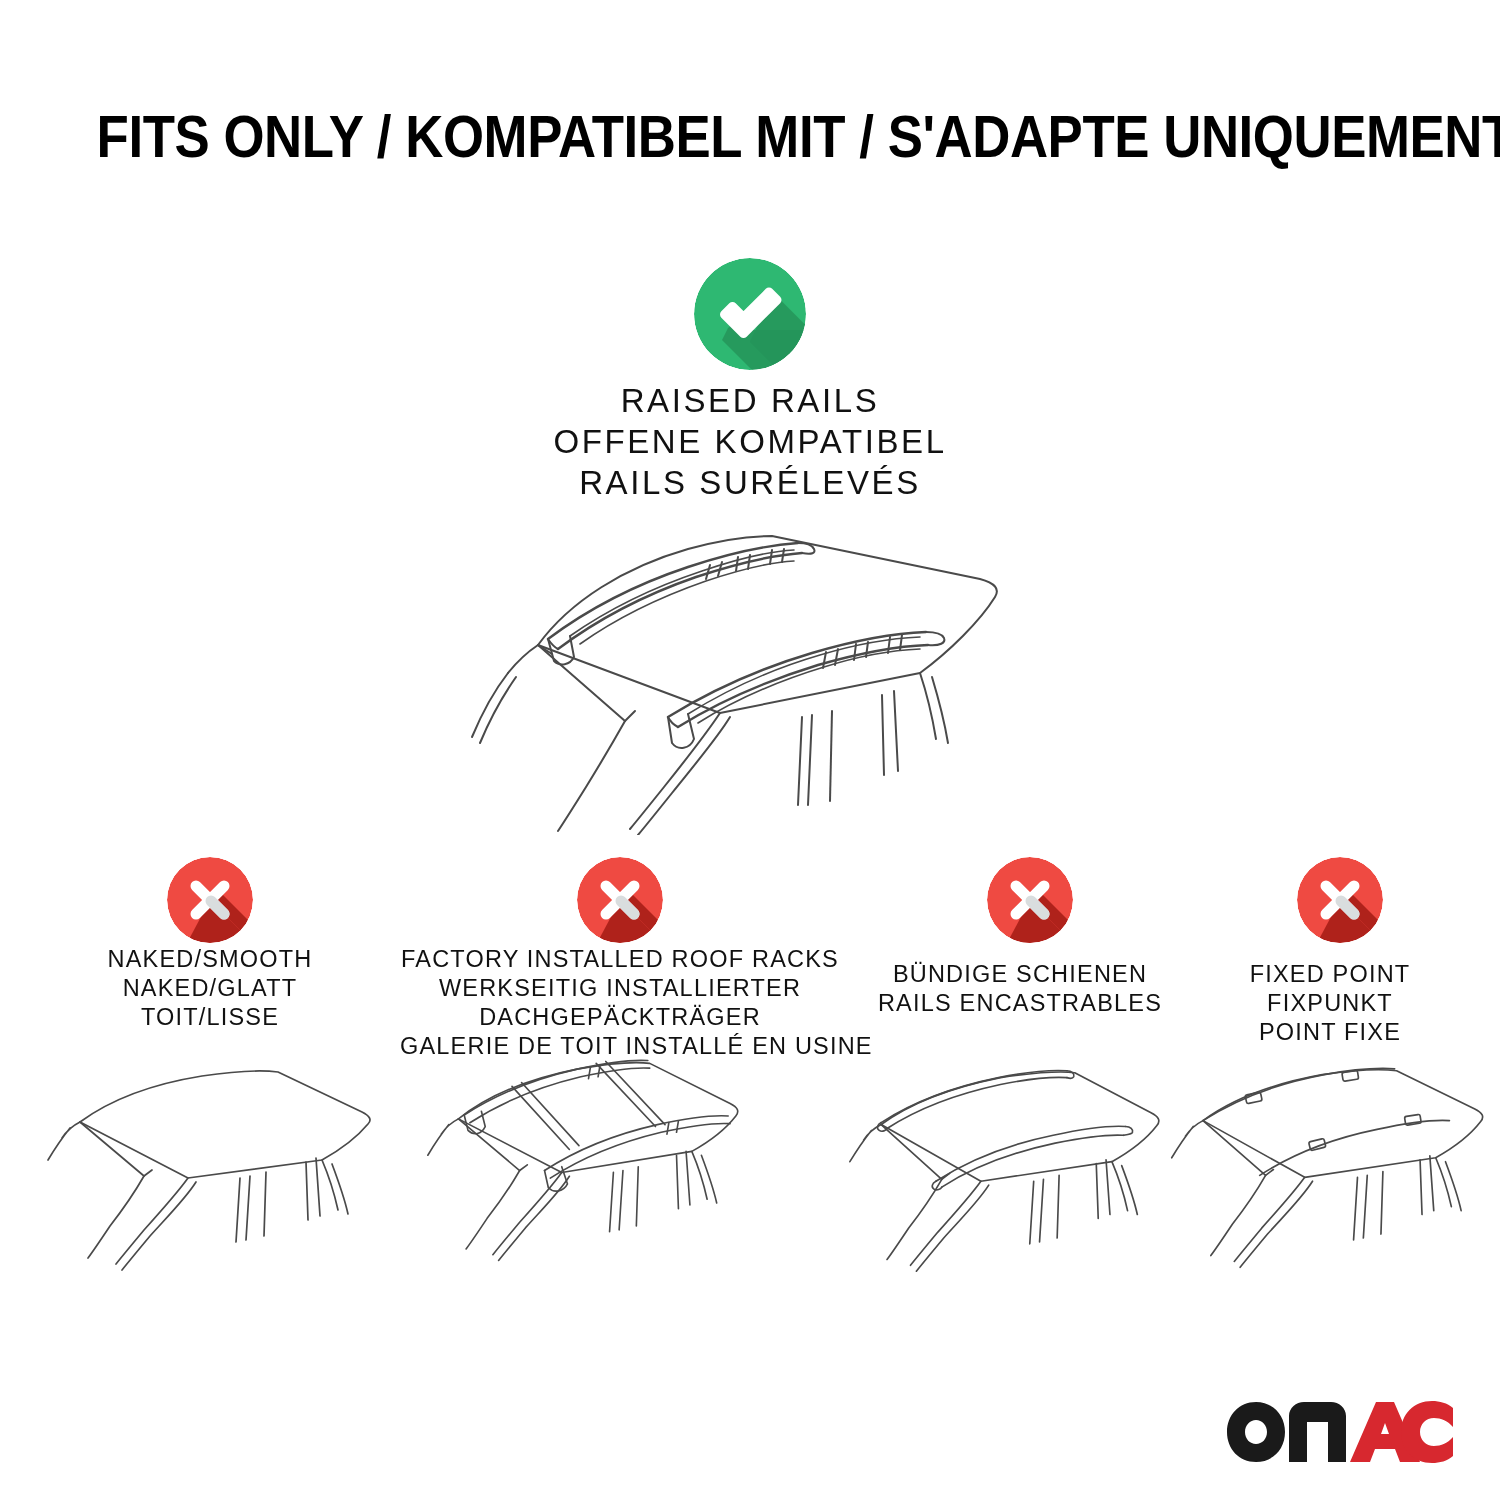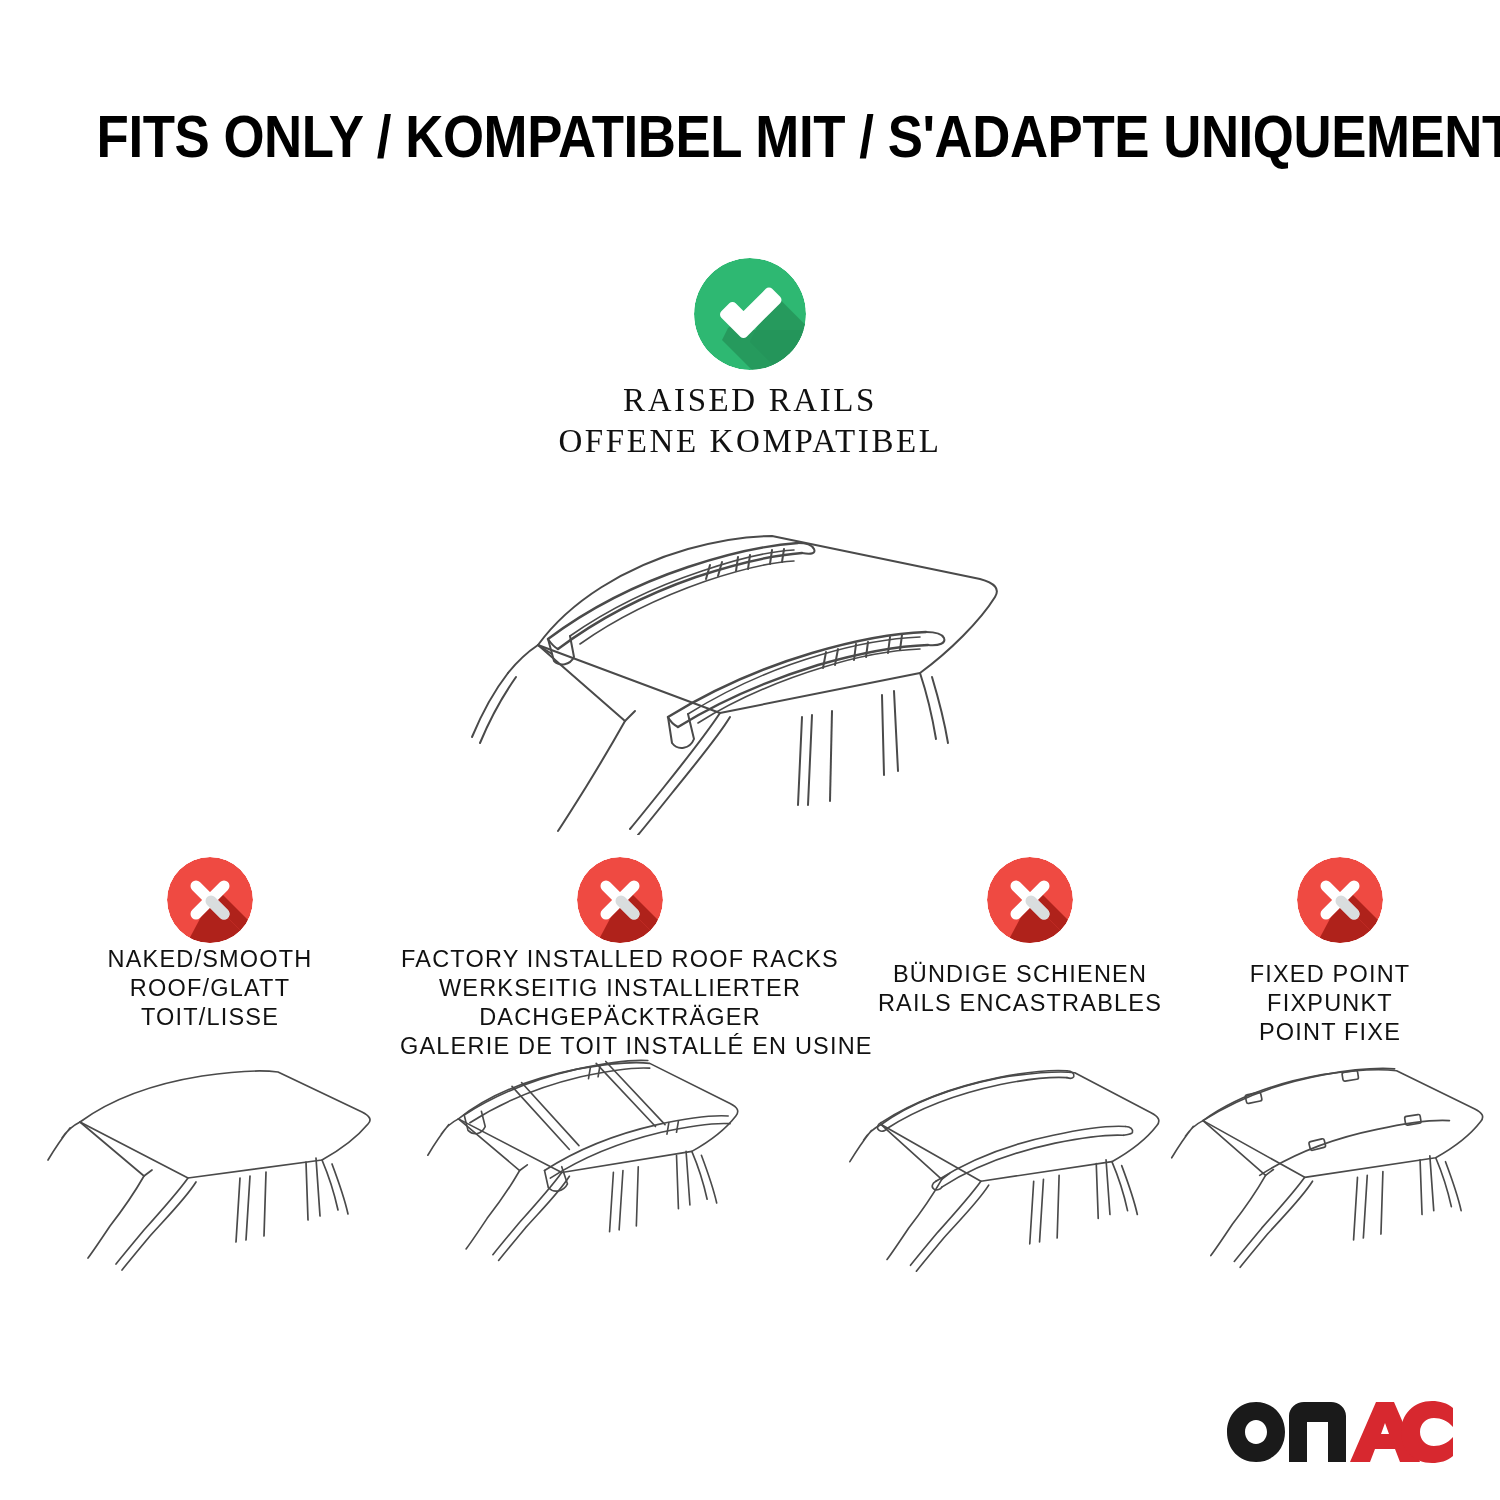--- a/index.html
+++ b/index.html
@@ -44,21 +44,21 @@
     overflow: hidden;
   }
   .status-icon svg { display: block; width: 100%; height: 100%; }
   .approved-icon {
     width: 112px;
     height: 112px;
     left: 694px;
     top: 258px;
   }
   .caption {
-    font-family: Liberation Serif, serif;
+    font-family: Liberation Sans, sans-serif;
     font-weight: 300;
     color: #111111;
     letter-spacing: 2.6px;
     white-space: nowrap;
   }
   .caption-top {
     position: absolute;
     left: 350px;
     top: 380px;
     width: 800px;
@@ -151,20 +151,21 @@
       <path d="M78.5 34 L112 67.5 L112 112 L84 112 L56 84 Z" fill="#249459" opacity="0.85"></path>
 
       <path d="M30.5 56.5 L38.5 48.5 L49.5 59.5 L75 34 L83 42 L49.5 75.5 Z" fill="#FFFFFF" stroke="#FFFFFF" stroke-width="9" stroke-linejoin="round" stroke-linecap="round"></path>
     </g>
   </svg>
 </div>
 
 <div class="caption caption-top">
   <div>RAISED RAILS</div>
   <div>OFFENE KOMPATIBEL</div>
+  <div>RAILS SURÉLEVÉS</div>
 </div>
 
 <div class="hero-illustration">
   <svg viewBox="0 0 670 330" xmlns="http://www.w3.org/2000/svg" fill="none" stroke="#4A4A4A" stroke-width="2" stroke-linecap="round" stroke-linejoin="round">
 
     <path d="M118 140 C150 96 205 62 268 44 C300 35 330 31 352 31 L560 74 C575 78 580 84 575 92
              C560 116 530 146 500 168 L300 208 Z" fill="#ffffff"></path>
 
     <path d="M118 140 C106 148 96 158 88 168 M118 140 L132 149"></path>
     <path d="M88 168 C74 186 62 208 52 232"></path>
@@ -227,21 +228,21 @@
       <g stroke-linecap="round" stroke-width="11">
         <line x1="29" y1="29" x2="57" y2="57" stroke="#FFFFFF"></line>
         <line x1="57" y1="29" x2="29" y2="57" stroke="#FFFFFF"></line>
         <line x1="44" y1="44" x2="57" y2="57" stroke="#D9DDDE"></line>
       </g>
     </g>
   </svg>
 </div>
 <div class="col-caption" id="col1-caption">
   <div>NAKED/SMOOTH</div>
-  <div>ROOF/GLATT</div>
+  <div>NAKED/GLATT</div>
   <div>TOIT/LISSE</div>
 </div>
 <div class="col-art" id="col1-art">
   <svg viewBox="0 0 360 220" xmlns="http://www.w3.org/2000/svg" fill="none" stroke="#4A4A4A" stroke-width="1.7" stroke-linecap="round" stroke-linejoin="round">
     <path d="M40 62 C70 40 112 24 162 16 C196 11 222 10 238 12 L322 52 C330 56 332 60 328 64
              C318 76 300 90 282 100 L148 118 Z" fill="#ffffff"></path>
     <path d="M40 62 C32 66 26 72 22 78 M30 68 C22 78 14 90 8 100"></path>
     <path d="M40 62 L104 116 L112 110"></path>
     <path d="M148 118 C138 132 122 150 104 170 C94 182 84 194 76 204"></path>
     <path d="M156 122 C146 138 128 156 110 176 C100 188 90 200 82 210"></path>

